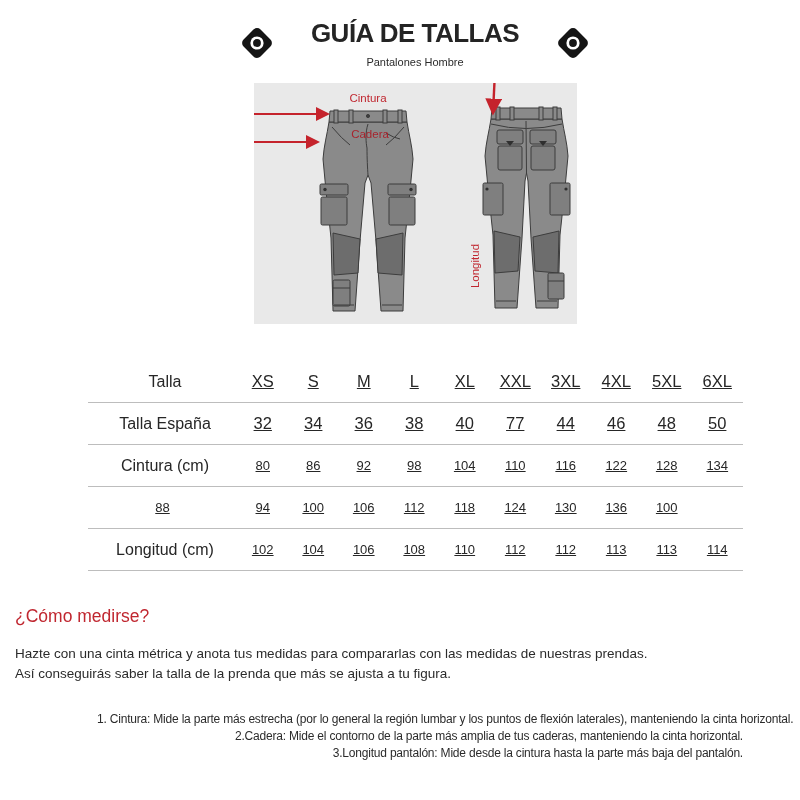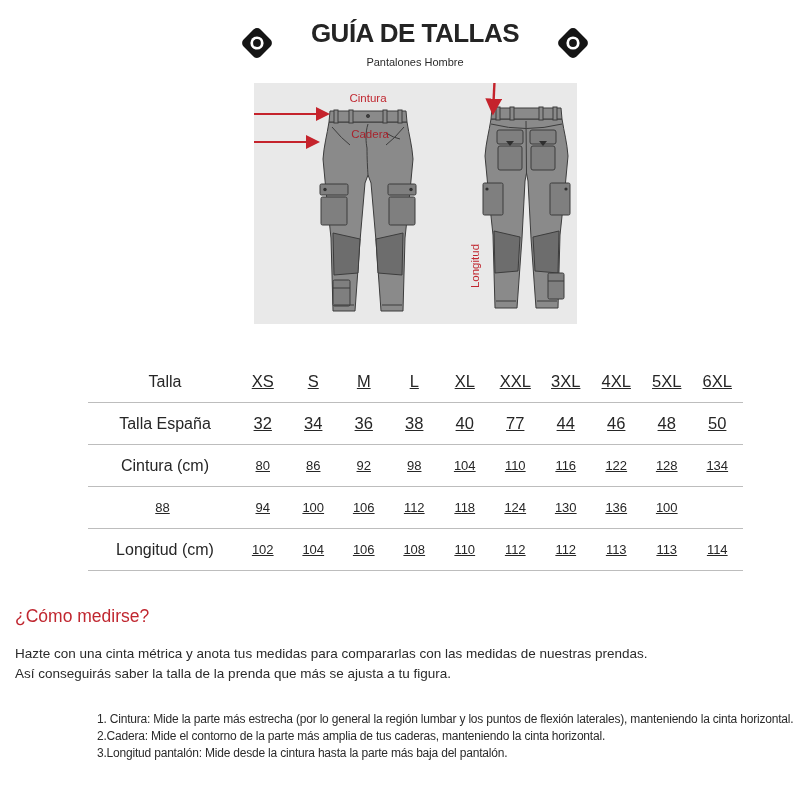--- a/index.html
+++ b/index.html
@@ -25,21 +25,21 @@
   .cell.label { font-size: 16px; color: #262626; text-align: center; padding-left: 5px; }
   .cell.value { text-align: center; font-size: 13px; color: #262626; text-decoration: underline; }
   .trow.big-values .cell.value { font-size: 16.5px; }
 
   
   .howto { text-align: left; margin-top: 35px; }
   .howto-title { font-size: 17.5px; font-weight: 400; color: #c02730; }
   .howto-intro { margin-top: 17px; font-size: 13.5px; line-height: 20px; color: #2b2b2b; }
 
   
-  .steps { width: 656px; margin: 27px auto 0 auto; padding-left: 10px; }
+  .steps { width: 656px; margin: 27px auto 0 auto; padding-left: 10px; text-align: right; }
   .step { font-size: 12px; line-height: 17px; letter-spacing: -0.2px; color: #2b2b2b;
           white-space: nowrap; }
 </style>
 </head>
 <body>
 
 <div class="page">
 
   <div class="header">
     <svg class="logo" viewBox="0 0 40 40">

